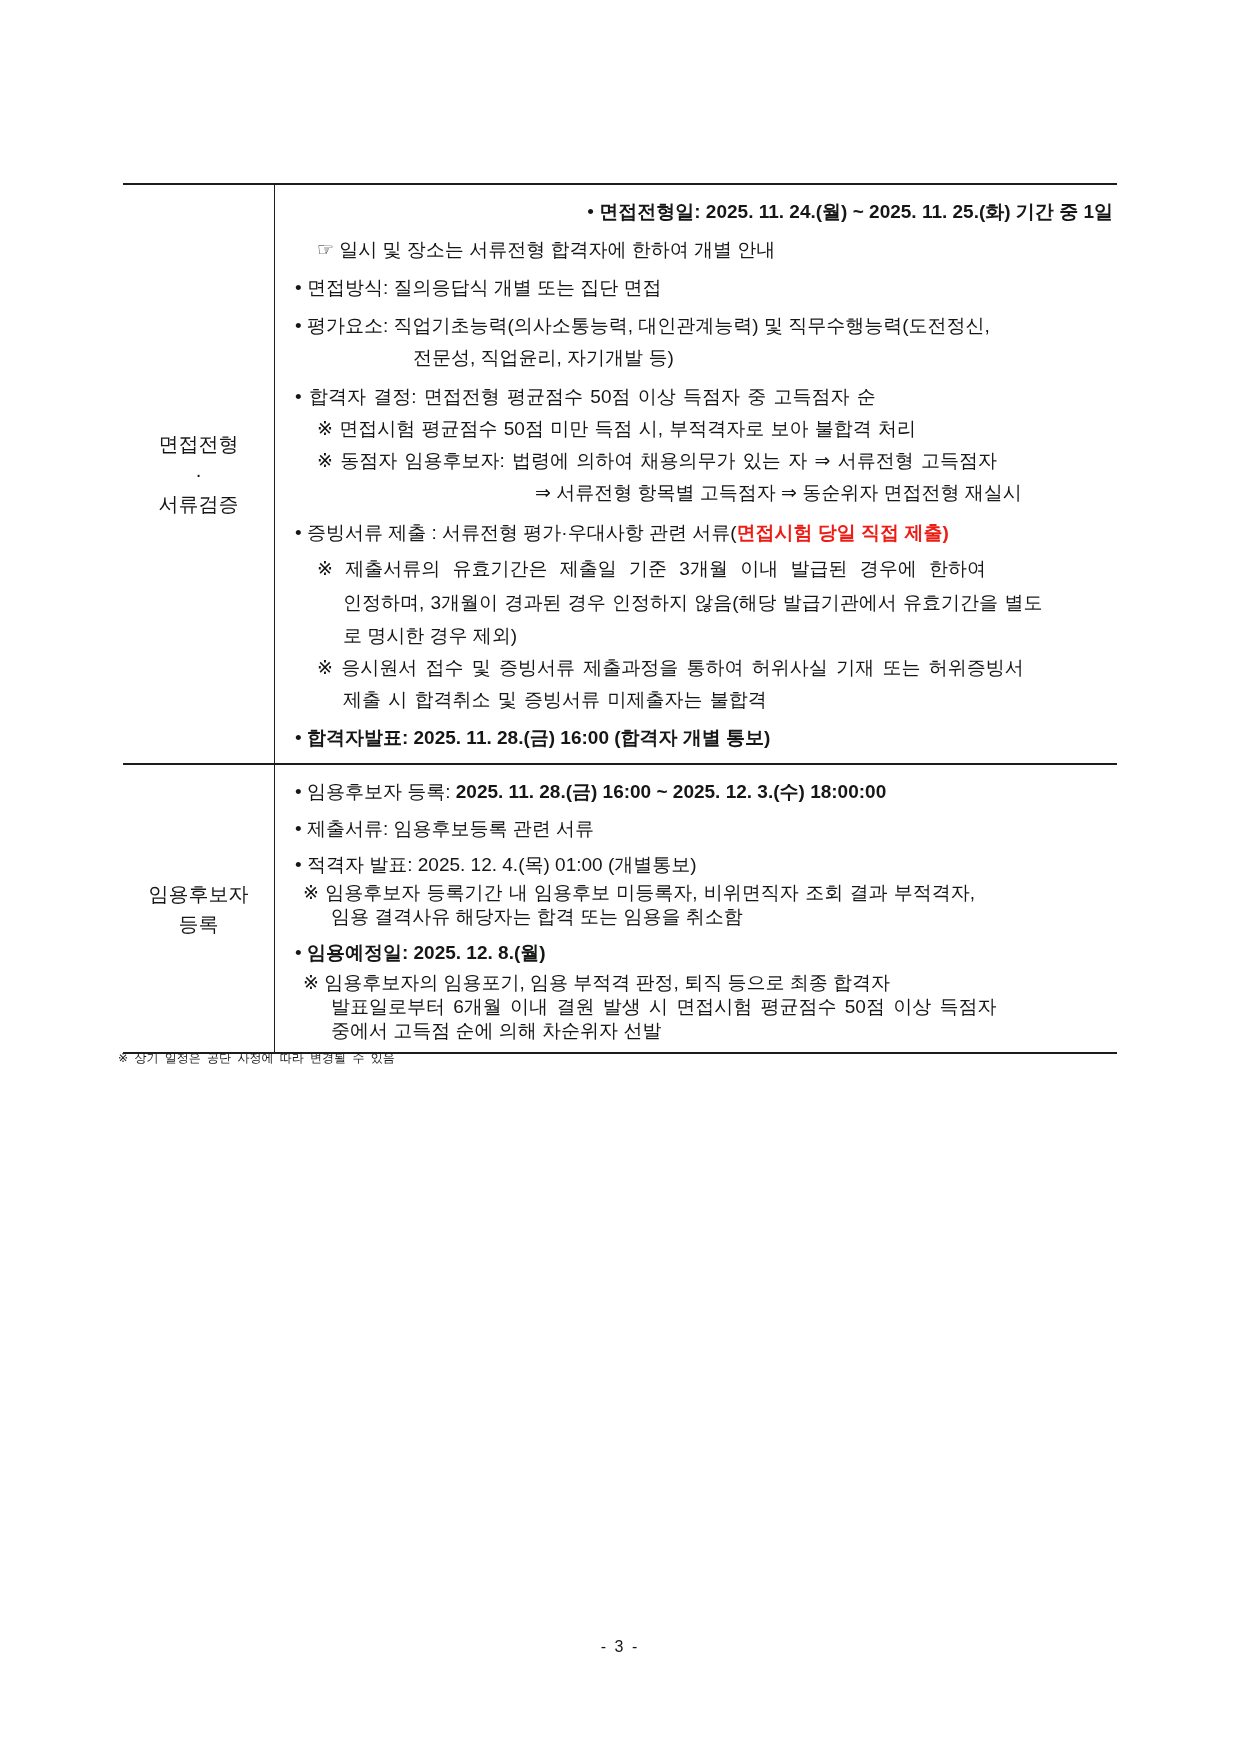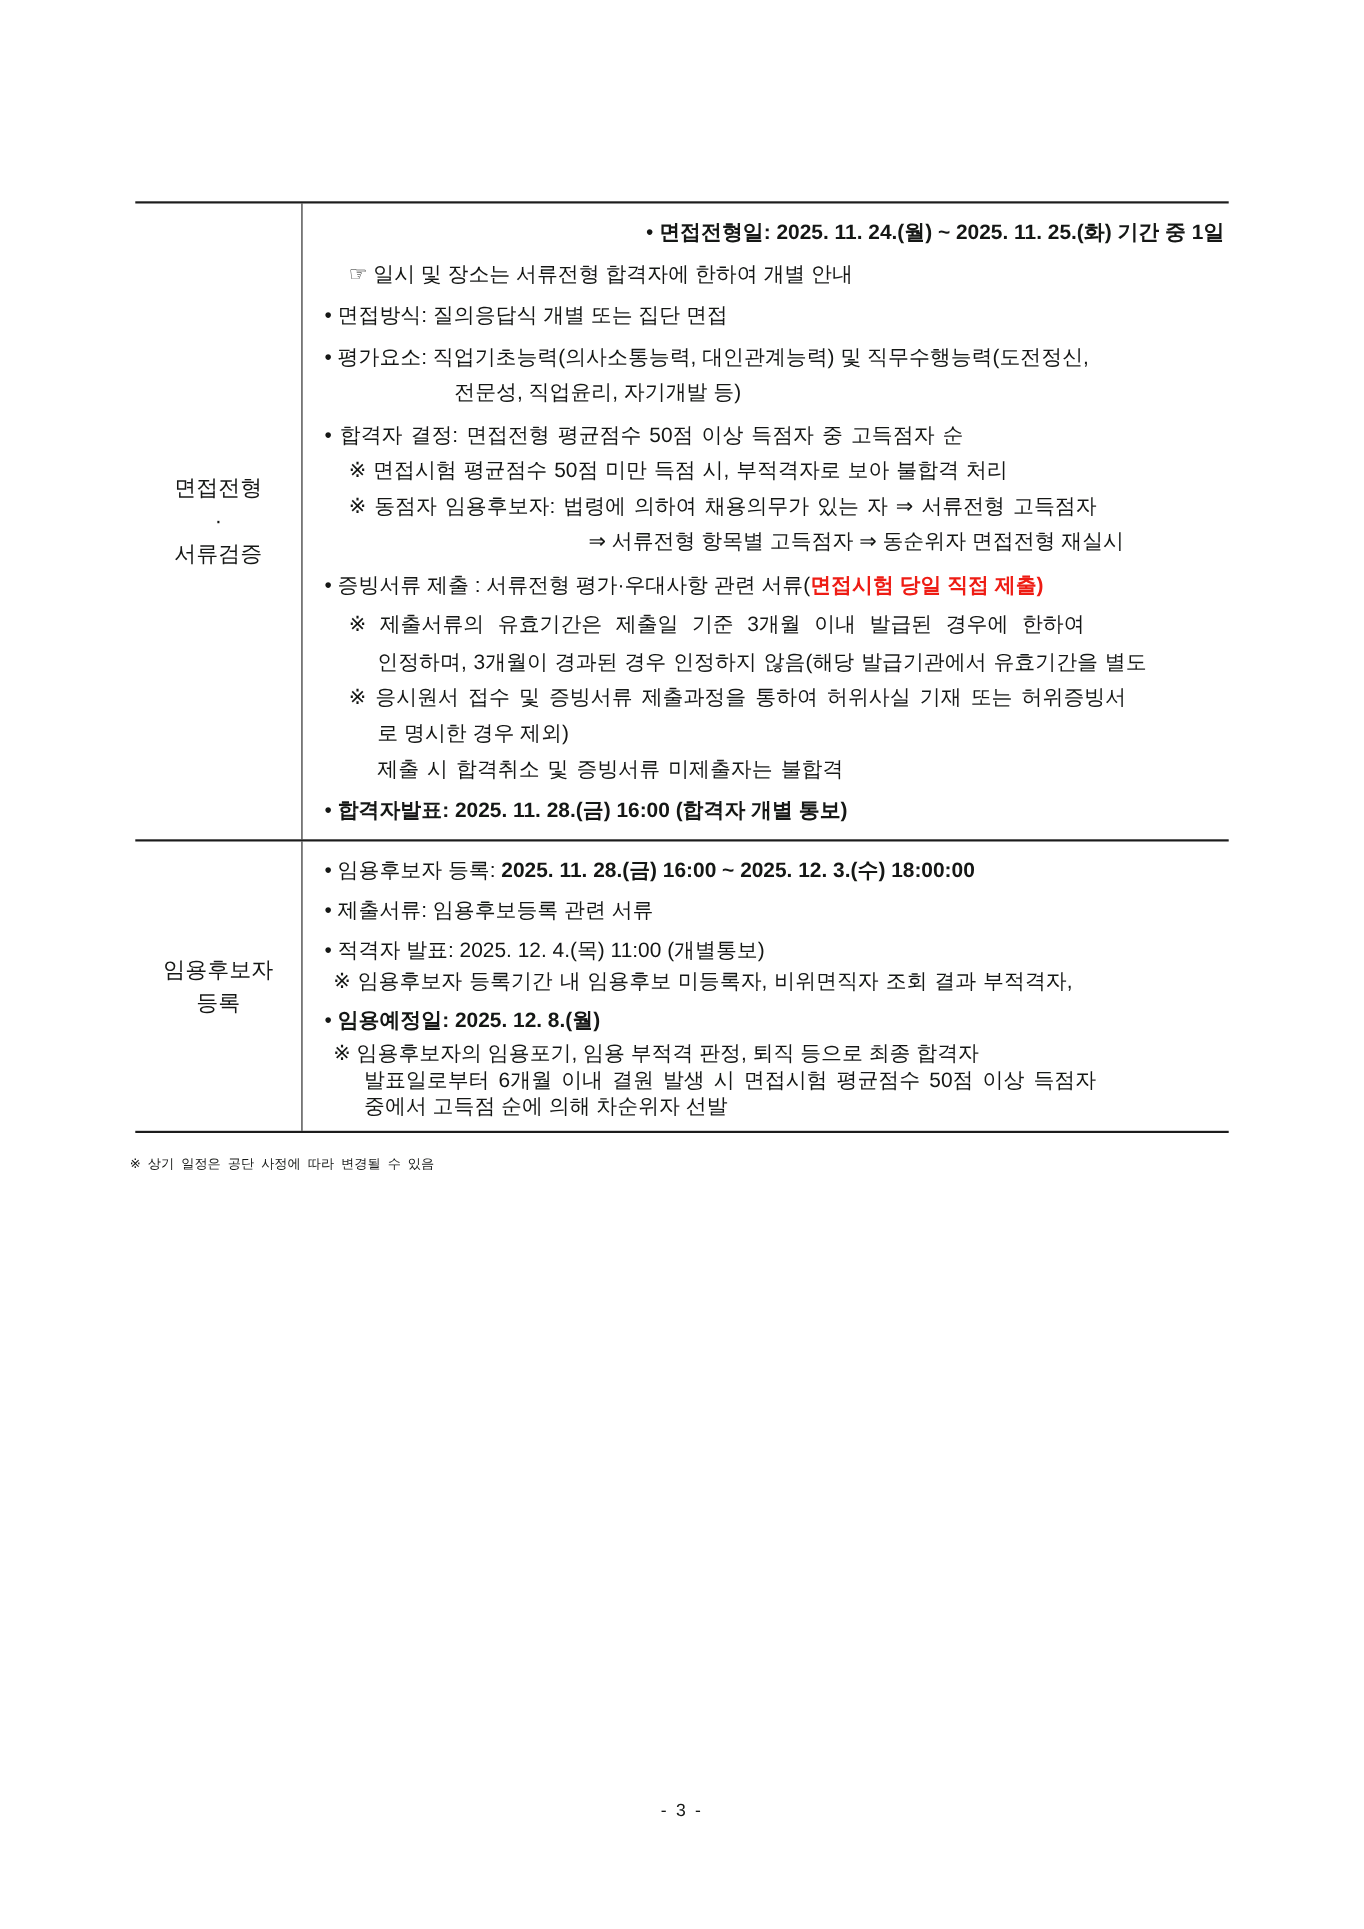--- a/index.html
+++ b/index.html
@@ -88,36 +88,37 @@
           <div class="line" style="padding-left: 0px; margin-top: 6px;"><span>• 면접방식: 질의응답식 개별 또는 집단 면접</span></div>
           <div class="line" style="padding-left: 0px; margin-top: 6px;"><span>• 평가요소: 직업기초능력(의사소통능력, 대인관계능력) 및 직무수행능력(도전정신,</span></div>
           <div class="line" style="padding-left: 118px; margin-top: 0px;"><span>전문성, 직업윤리, 자기개발 등)</span></div>
           <div class="line" style="padding-left: 0px; margin-top: 7px; word-spacing: 2px;"><span>• 합격자 결정: 면접전형 평균점수 50점 이상 득점자 중 고득점자 순</span></div>
           <div class="line" style="padding-left: 22px; margin-top: 0px; word-spacing: 1px;"><span>※ 면접시험 평균점수 50점 미만 득점 시, 부적격자로 보아 불합격 처리</span></div>
           <div class="line" style="padding-left: 22px; margin-top: 0px; word-spacing: 2px;"><span>※ 동점자 임용후보자: 법령에 의하여 채용의무가 있는 자 ⇒ 서류전형 고득점자</span></div>
           <div class="line" style="padding-left: 240px; margin-top: 0px;"><span>⇒ 서류전형 항목별 고득점자 ⇒ 동순위자 면접전형 재실시</span></div>
           <div class="line" style="padding-left: 0px; margin-top: 8px;"><span>• 증빙서류 제출 : 서류전형 평가·우대사항 관련 서류(</span><span class="red">면접시험 당일 직접 제출)</span></div>
           <div class="line" style="padding-left: 22px; margin-top: 4px; word-spacing: 7px;"><span>※ 제출서류의 유효기간은 제출일 기준 3개월 이내 발급된 경우에 한하여</span></div>
           <div class="line" style="padding-left: 48px; margin-top: 2px; word-spacing: 1px;"><span>인정하며, 3개월이 경과된 경우 인정하지 않음(해당 발급기관에서 유효기간을 별도</span></div>
+          <div class="line" style="padding-left: 48px; margin-top: 1px;"><span>로 명시한 경우 제외)</span></div>
           <div class="line" style="padding-left: 22px; margin-top: 0px; word-spacing: 3px;"><span>※ 응시원서 접수 및 증빙서류 제출과정을 통하여 허위사실 기재 또는 허위증빙서</span></div>
-          <div class="line" style="padding-left: 48px; margin-top: 1px;"><span>로 명시한 경우 제외)</span></div>
           <div class="line" style="padding-left: 48px; margin-top: 0px; word-spacing: 2px;"><span>제출 시 합격취소 및 증빙서류 미제출자는 불합격</span></div>
           <div class="line" style="padding-left: 0px; margin-top: 6px;"><span>• </span><span class="b">합격자발표: 2025. 11. 28.(금) 16:00 (합격자 개별 통보)</span></div>
         </div>
       </div>
       <div class="t-row">
         <div class="cell-label">
           <div>임용후보자</div>
           <div>등록</div>
         </div>
         <div class="cell-content">
           <div class="line" style="padding-left: 0px; margin-top: 0px;"><span>• 임용후보자 등록: </span><span class="b">2025. 11. 28.(금) 16:00 ~ 2025. 12. 3.(수) 18:00:00</span></div>
           <div class="line" style="padding-left: 0px; margin-top: 5px;"><span>• 제출서류: 임용후보등록 관련 서류</span></div>
-          <div class="line" style="padding-left: 0px; margin-top: 4px;"><span>• 적격자 발표: 2025. 12. 4.(목) 11:00 (개별통보)</span></div>
+          <div class="line" style="padding-left: 0px; margin-top: 4px;"><span>• 적격자 발표: 2025. 12. 4.(목) 01:00 (개별통보)</span></div>
           <div class="line tight" style="padding-left: 8px; margin-top: 0px; word-spacing: 1px;"><span>※ 임용후보자 등록기간 내 임용후보 미등록자, 비위면직자 조회 결과 부적격자,</span></div>
+          <div class="line tight" style="padding-left: 36px; margin-top: 0px;"><span>임용 결격사유 해당자는 합격 또는 임용을 취소함</span></div>
           <div class="line" style="padding-left: 0px; margin-top: 8px;"><span>• </span><span class="b">임용예정일: 2025. 12. 8.(월)</span></div>
           <div class="line tight" style="padding-left: 8px; margin-top: 2px;"><span>※ 임용후보자의 임용포기, 임용 부적격 판정, 퇴직 등으로 최종 합격자</span></div>
           <div class="line tight" style="padding-left: 36px; margin-top: 0px; word-spacing: 3px;"><span>발표일로부터 6개월 이내 결원 발생 시 면접시험 평균점수 50점 이상 득점자</span></div>
           <div class="line tight" style="padding-left: 36px; margin-top: 0px;"><span>중에서 고득점 순에 의해 차순위자 선발</span></div>
         </div>
       </div>
     </div>
   <div class="note">※ 상기 일정은 공단 사정에 따라 변경될 수 있음</div>
   <div class="footer">- 3 -</div>
 </div>

